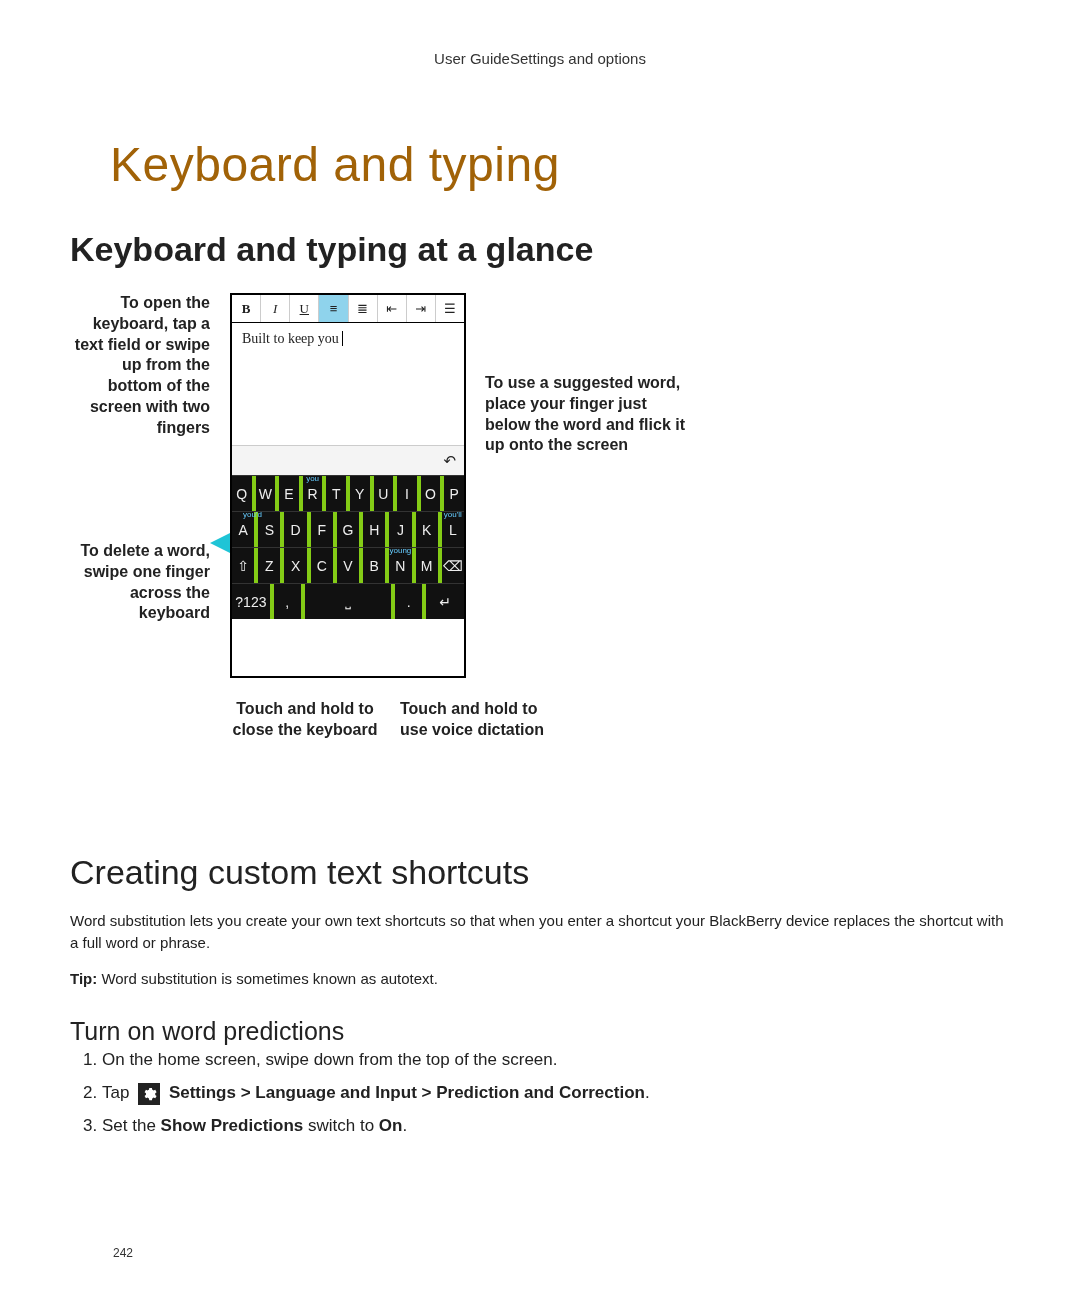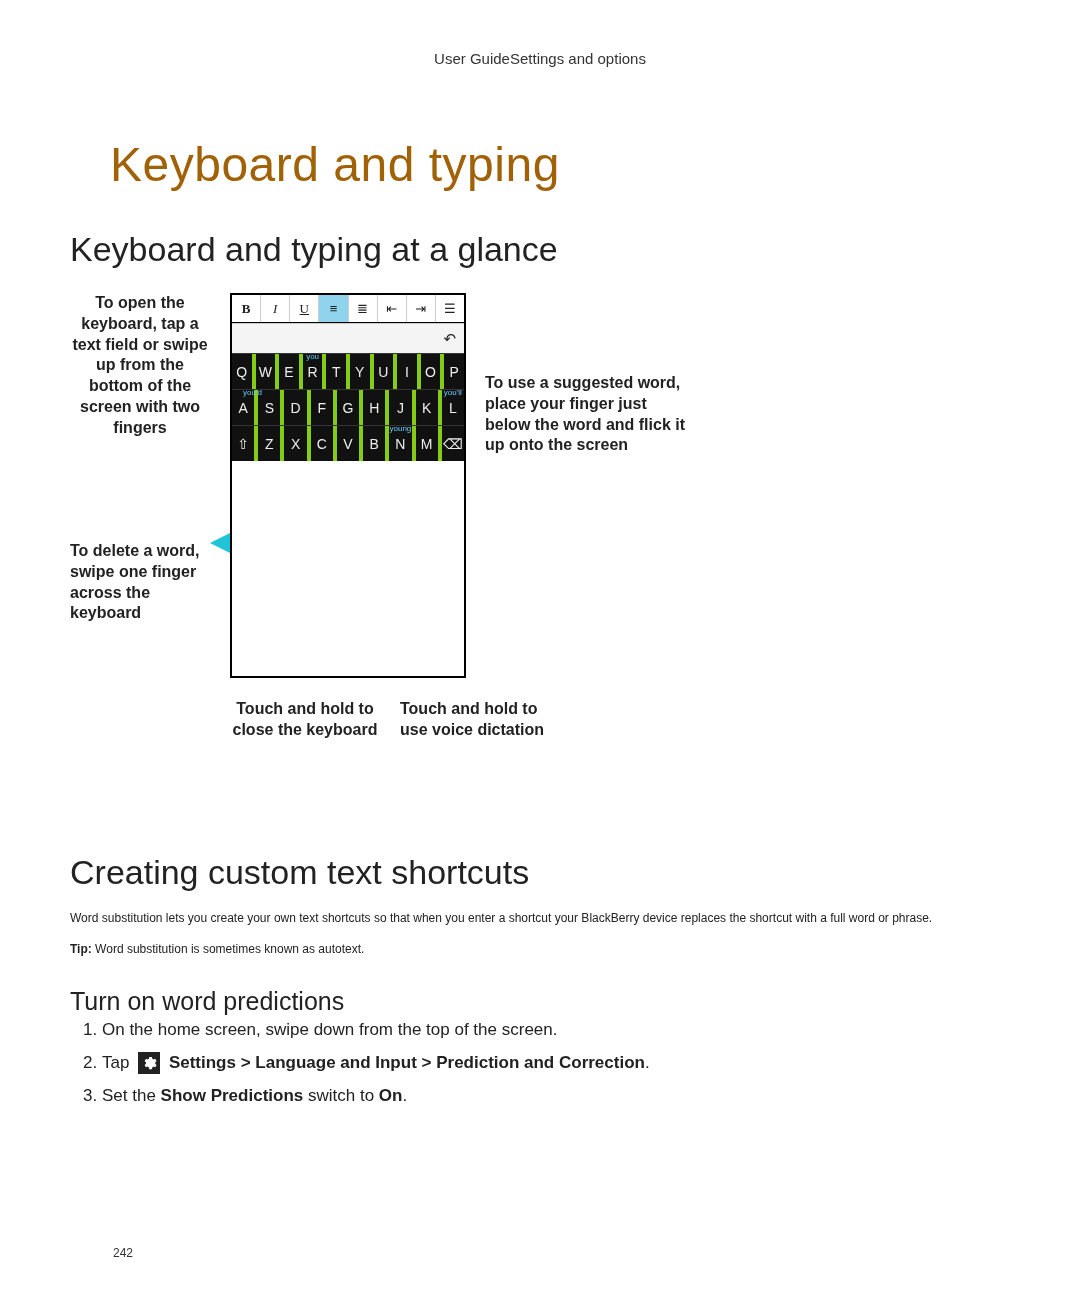--- a/index.html
+++ b/index.html
@@ -7,30 +7,30 @@
     width: 1080px;
     height: 1296px;
     background: #fff;
     font-family: "Helvetica Neue", Arial, sans-serif;
     color: #222;
     position: relative;
     padding: 50px 70px 40px 70px;
   }
   .top-header { display: flex; justify-content: center; font-size: 15px; color: #333; margin-bottom: 70px; }
   h1.page-title { font-size: 48px; font-weight: 400; color: #a16207; margin-bottom: 38px; letter-spacing: 0.5px; margin-left: 40px; }
-  h2.section { font-size: 34px; font-weight: 400; color: #222; margin-bottom: 24px; }
+  h2.section { font-size: 34px; font-weight: 700; color: #222; margin-bottom: 24px; }
   h2.section2 { font-size: 34px; font-weight: 400; color: #222; margin: 40px 0 18px 0; }
   h3.sub { font-size: 25px; font-weight: 400; color: #222; margin: 28px 0 0 0; }
 
   .glance-wrap { position: relative; height: 520px; }
 
   
   .ann { position: absolute; font-size: 16px; font-weight: 700; color: #222; line-height: 1.3; }
-  .ann-left1 { left: 0; top: 0; width: 140px; text-align: center; }
-  .ann-left2 { left: 0; top: 248px; width: 140px; }
+  .ann-left1 { left: 0; top: 0; width: 140px; text-align: right; }
+  .ann-left2 { left: 0; top: 248px; width: 140px; text-align: right; }
   .ann-right { left: 415px; top: 80px; width: 200px; text-align: left; }
   .ann-bot1 { left: 160px; top: 406px; width: 150px; text-align: center; }
   .ann-bot2 { left: 330px; top: 406px; width: 150px; text-align: left; }
 
   
   .phone {
     position: absolute; left: 160px; top: 0;
     width: 236px; height: 385px;
     border: 2px solid #000; background: #fff;
   }
@@ -59,21 +59,21 @@
 
   
   .arrow { position:absolute; }
   .arrow-up1 { left: 232px; top: 56px; width: 30px; height: 180px; }
   .arrow-up2 { left: 313px; top: 150px; width: 28px; height: 110px; }
   .arrow-left { left: 140px; top: 238px; width: 84px; height: 24px; }
   .arrow svg { width:100%; height:100%; }
   .arrow path, .arrow polygon { fill:#1fc4d6; }
 
   
-  p.body { font-size: 12px; line-height: 1.45; margin-bottom: 14px; }
+  p.body { font-size: 15px; line-height: 1.45; margin-bottom: 14px; }
   ol.steps { list-style: decimal; padding-left: 32px; font-size: 17px; line-height: 1.7; }
   ol.steps li { margin-bottom: 4px; }
   .gear-icon {
     display:inline-flex; width:22px; height:22px; background:#222;
     align-items:center; justify-content:center; vertical-align:middle;
     margin: 0 4px;
   }
   .gear-icon svg { width:16px; height:16px; }
   .gear-icon path{ fill:#fff;}
   b { font-weight:700; }
@@ -120,20 +120,23 @@
     <div class="toolbar">
       <div class="tb-btn tb-b">B</div>
       <div class="tb-btn tb-i">I</div>
       <div class="tb-btn tb-u">U</div>
       <div class="tb-btn tb-sel tb-glyph">≡</div>
       <div class="tb-btn tb-glyph">≣</div>
       <div class="tb-btn tb-glyph">⇤</div>
       <div class="tb-btn tb-glyph">⇥</div>
       <div class="tb-btn tb-glyph">☰</div>
     </div>
+    <div class="textarea">
+      <span>Built to keep you</span><span class="cursor">&nbsp;</span>
+    </div>
     <div class="undo-row">
       <span>↶</span>
     </div>
     <div class="kbd">
       <div class="krow">
         <div class="key">Q</div>
         <div class="key">W</div>
         <div class="key">E</div>
         <div class="key">
             <span class="sugg">you</span>
@@ -169,20 +172,27 @@
         <div class="key">X</div>
         <div class="key">C</div>
         <div class="key">V</div>
         <div class="key">B</div>
         <div class="key">
             <span class="sugg">young</span>
             <span>N</span>
           </div>
         <div class="key">M</div>
         <div class="key">⌫</div>
+      </div>
+      <div class="krow">
+        <div class="key key-wide">?123</div>
+        <div class="key">,</div>
+        <div class="key key-spc">⎵</div>
+        <div class="key">.</div>
+        <div class="key key-wide">↵</div>
       </div>
     </div>
   </div>
 </div>
 
 <h2 class="section2">Creating custom text shortcuts</h2>
 <p class="body">Word substitution lets you create your own text shortcuts so that when you enter a shortcut your BlackBerry device replaces the shortcut with a full word or phrase.</p>
 <p class="body">
   <b>Tip:</b><span> Word substitution is sometimes known as autotext.</span>
 </p>

